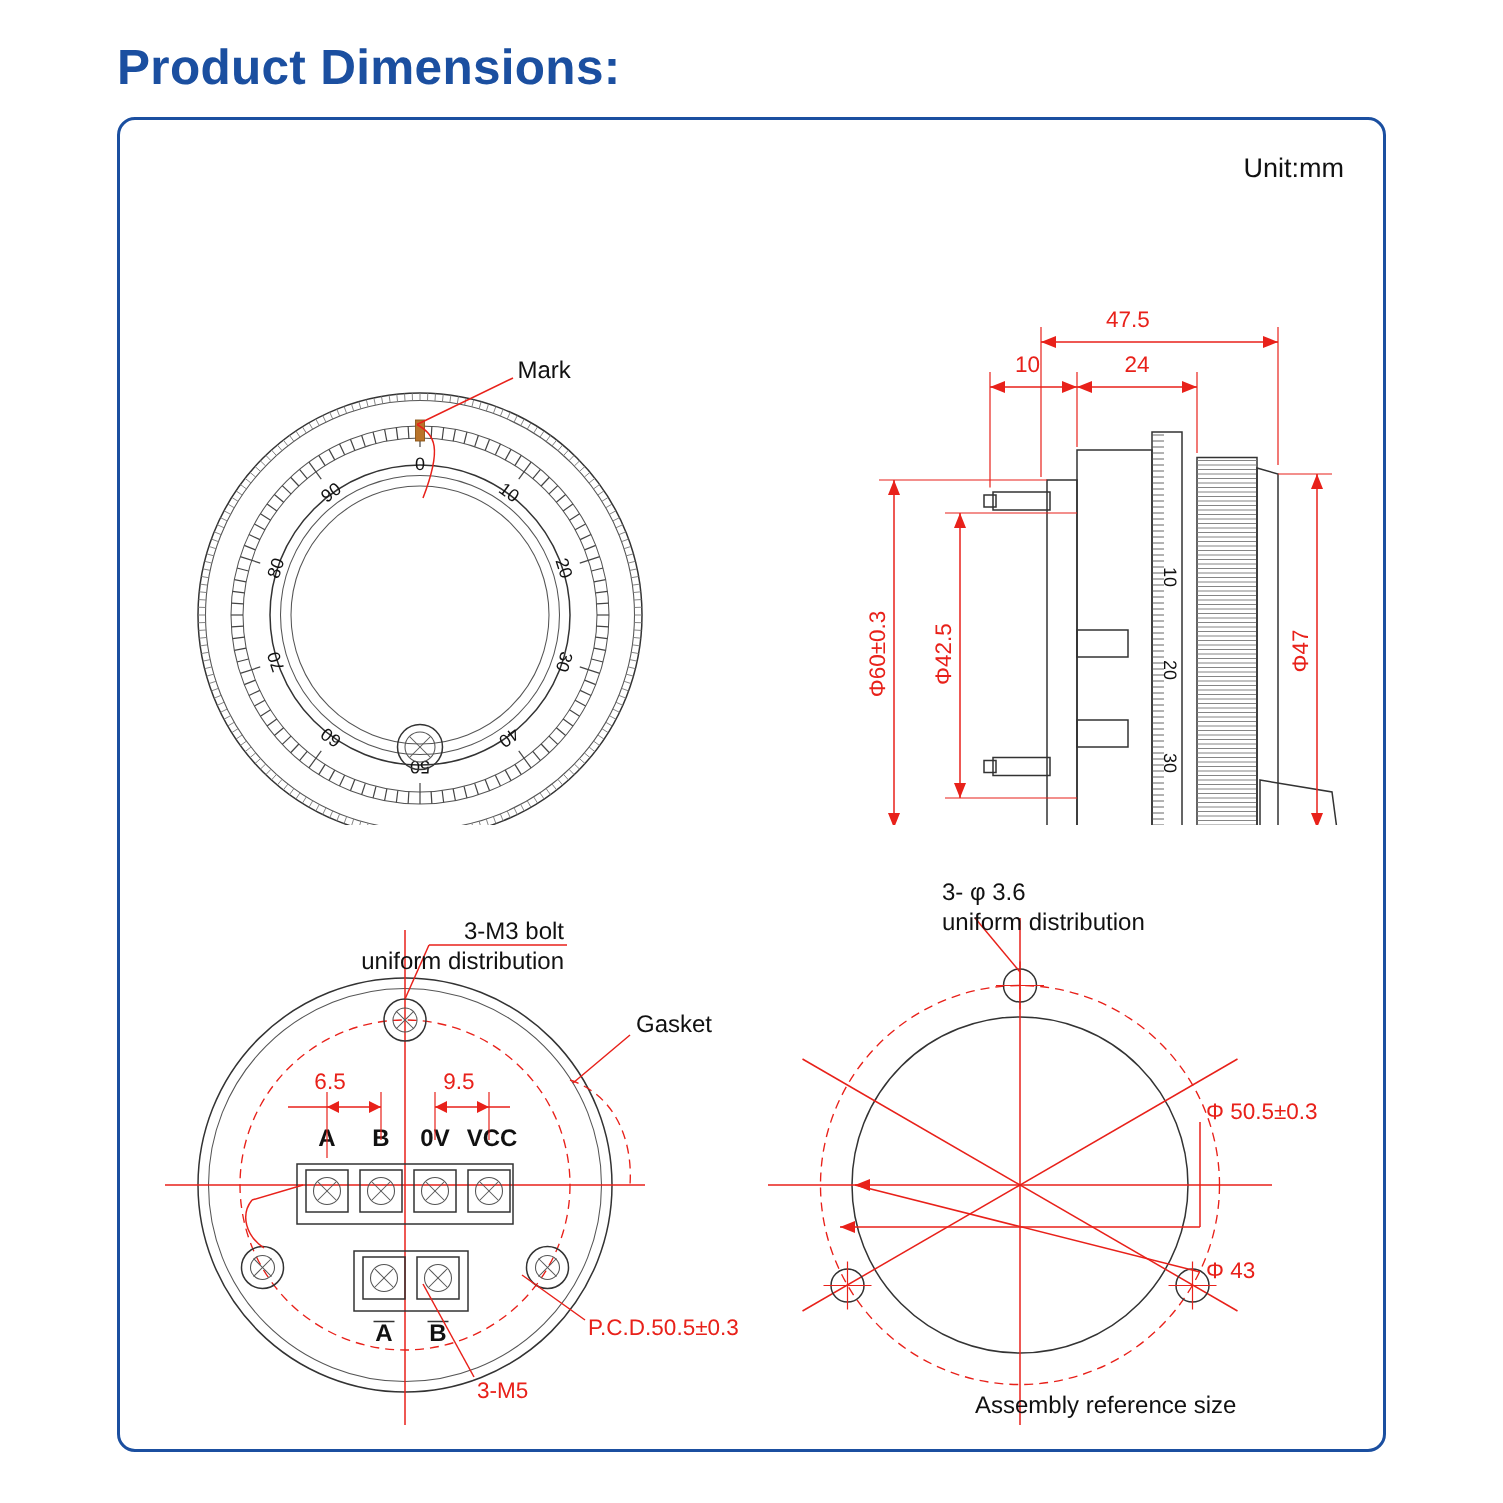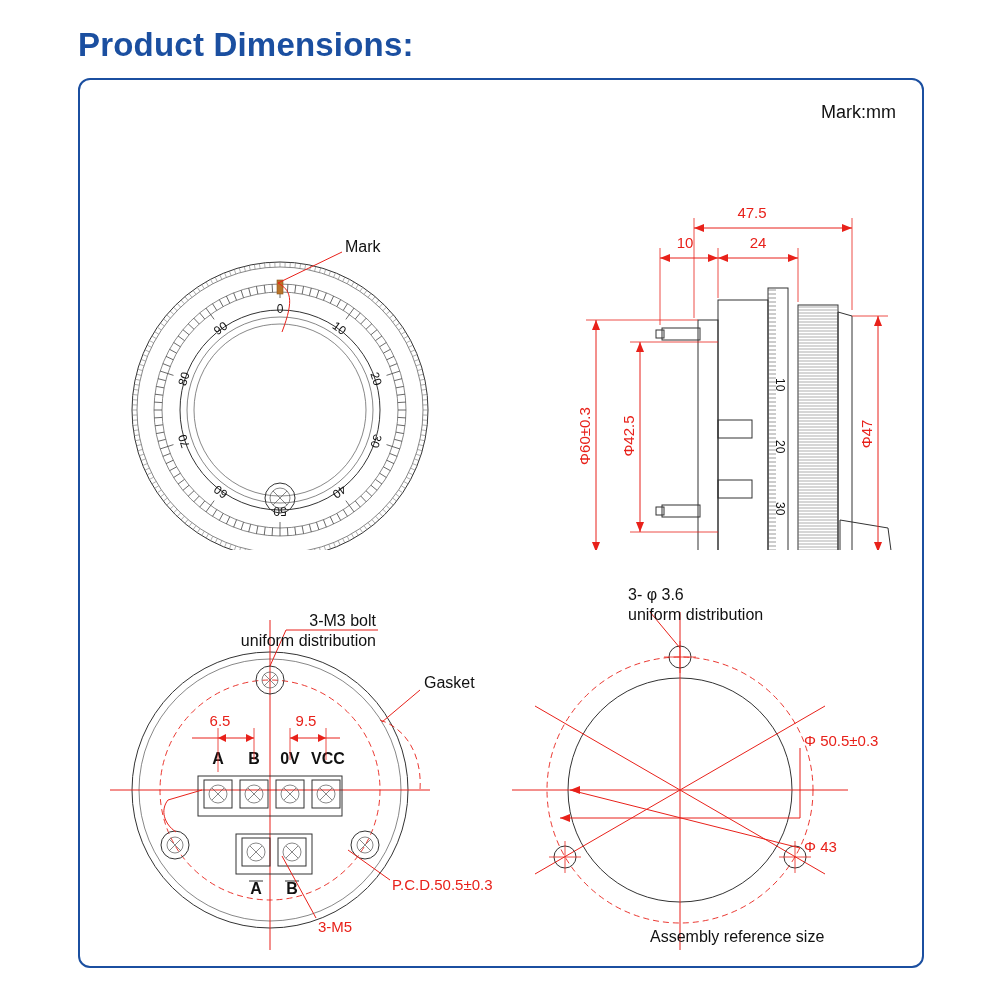--- a/index.html
+++ b/index.html
@@ -38,21 +38,21 @@
   .leader{stroke:#e8211a;stroke-width:1;fill:none;}
 </style>
 </head>
 <body>
 
 <div class="page">
 
   <div class="title">Product Dimensions:</div>
 
   <div class="frame">
-    <div class="unit">Mark:mm</div>
+    <div class="unit">Unit:mm</div>
 
     <svg width="400" height="420" style="position:absolute;left:10px;top:50px;">
       <g transform="translate(190,280)">
         <circle class="blk" cx="0" cy="0" r="148"></circle>
         <circle class="blkthin" cx="0" cy="0" r="143"></circle>
         <circle class="blkthin" cx="0" cy="0" r="126"></circle>
         <circle class="blkthin" cx="0" cy="0" r="118"></circle>
         <circle class="blk" cx="0" cy="0" r="100"></circle>
         <circle class="blkthin" cx="0" cy="0" r="93"></circle>
         <circle class="blkthin" cx="0" cy="0" r="86"></circle>

